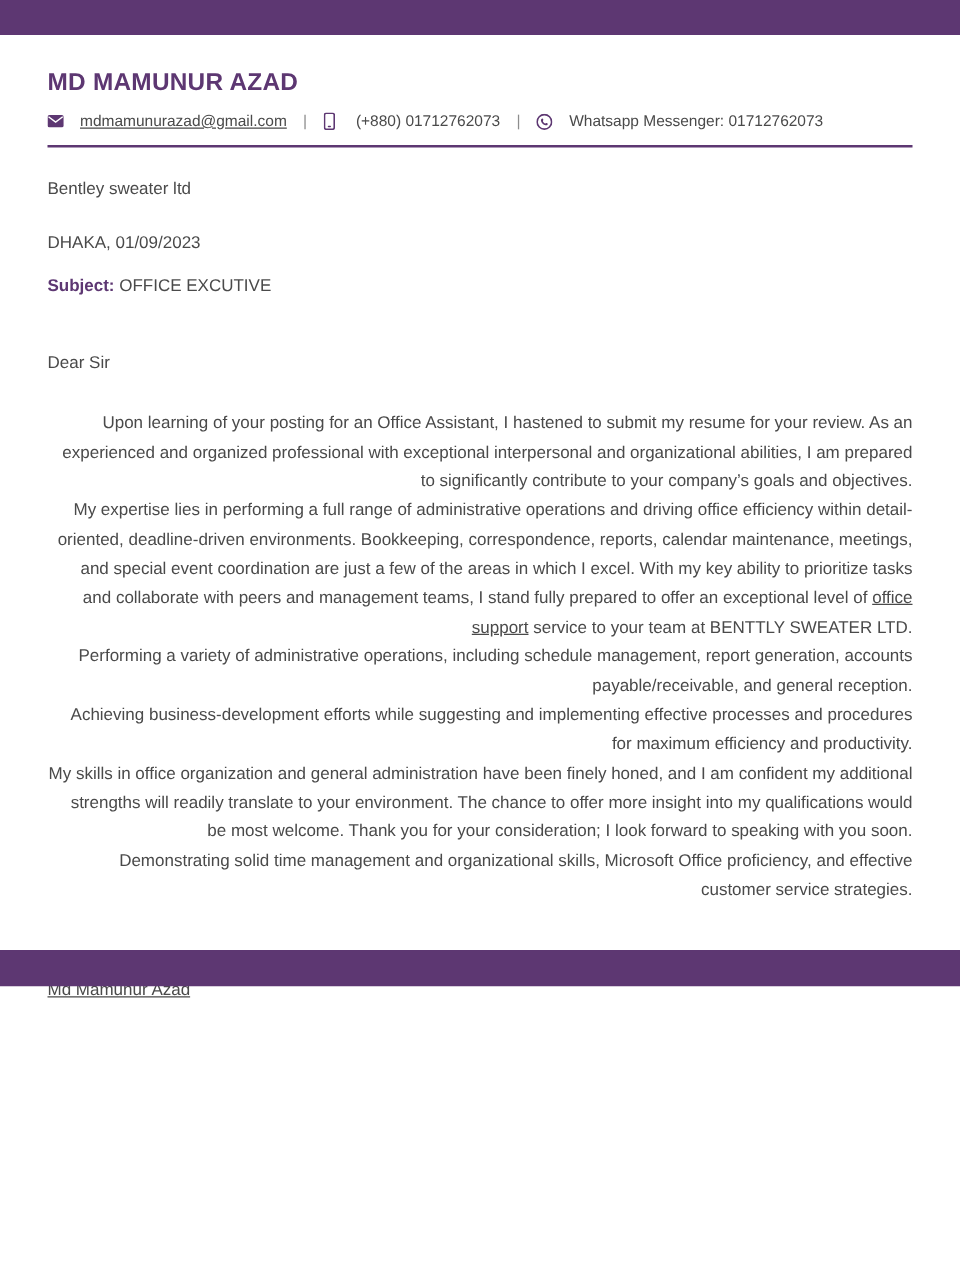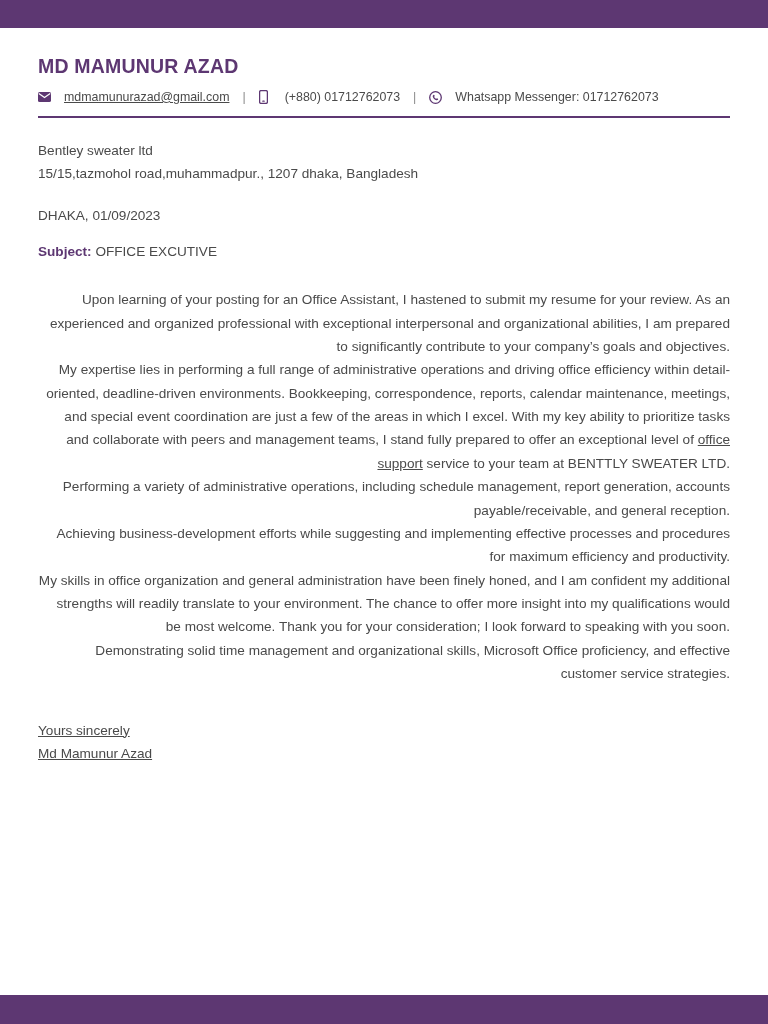--- a/index.html
+++ b/index.html
@@ -10,21 +10,21 @@
   body {
     width: 768px;
     height: 1024px;
     background: #ffffff;
     font-family: "Liberation Sans", sans-serif;
     overflow: hidden;
     position: relative;
   }
   .page {
     width: 768px;
-    height: 1024px;
+    height: 789px;
     position: relative;
     display: flex;
     flex-direction: column;
     background: #ffffff;
   }
   .top-bar {
     width: 100%;
     height: 28px;
     background: #5d3772;
     flex: none;
@@ -191,30 +191,30 @@
           </svg>
         </span>
         <span>Whatsapp Messenger: 01712762073</span>
       </div>
 
       <div class="head-rule"></div>
     </div>
 
     <div class="addr-block">
       <p class="addr-line">Bentley sweater ltd</p>
-      <p class="addr-line">15/15,tazmohol road,muhammadpur., 1207 dhaka, Bangladesh</p>
     </div>
 
     <div class="date-line">DHAKA, 01/09/2023</div>
 
     <div class="subject-line">
       <span class="lbl">Subject:</span>
       <span>OFFICE EXCUTIVE</span>
     </div>
 
+    <div class="salutation">Dear Sir</div>
 
     <div class="body-copy">
       <p>Upon learning of your posting for an Office Assistant, I hastened to submit my resume for your review. As an experienced and organized professional with exceptional interpersonal and organizational abilities, I am prepared to significantly contribute to your company’s goals and objectives.</p>
 
       <p><span>My expertise lies in performing a full range of administrative operations and driving office efficiency within detail-oriented, deadline-driven environments. Bookkeeping, correspondence, reports, calendar maintenance, meetings, and special event coordination are just a few of the areas in which I excel. With my key ability to prioritize tasks and collaborate with peers and management teams, I stand fully prepared to offer an exceptional level of </span><a class="inline-link" href="#">office support</a><span> service to your team at BENTTLY SWEATER LTD.</span></p>
 
       <p>Performing a variety of administrative operations, including schedule management, report generation, accounts payable/receivable, and general reception.</p>
       <p>Achieving business-development efforts while suggesting and implementing effective processes and procedures for maximum efficiency and productivity.</p>
       <p>My skills in office organization and general administration have been finely honed, and I am confident my additional strengths will readily translate to your environment. The chance to offer more insight into my qualifications would be most welcome. Thank you for your consideration; I look forward to speaking with you soon.</p>
       <p>Demonstrating solid time management and organizational skills, Microsoft Office proficiency, and effective customer service strategies.</p>

